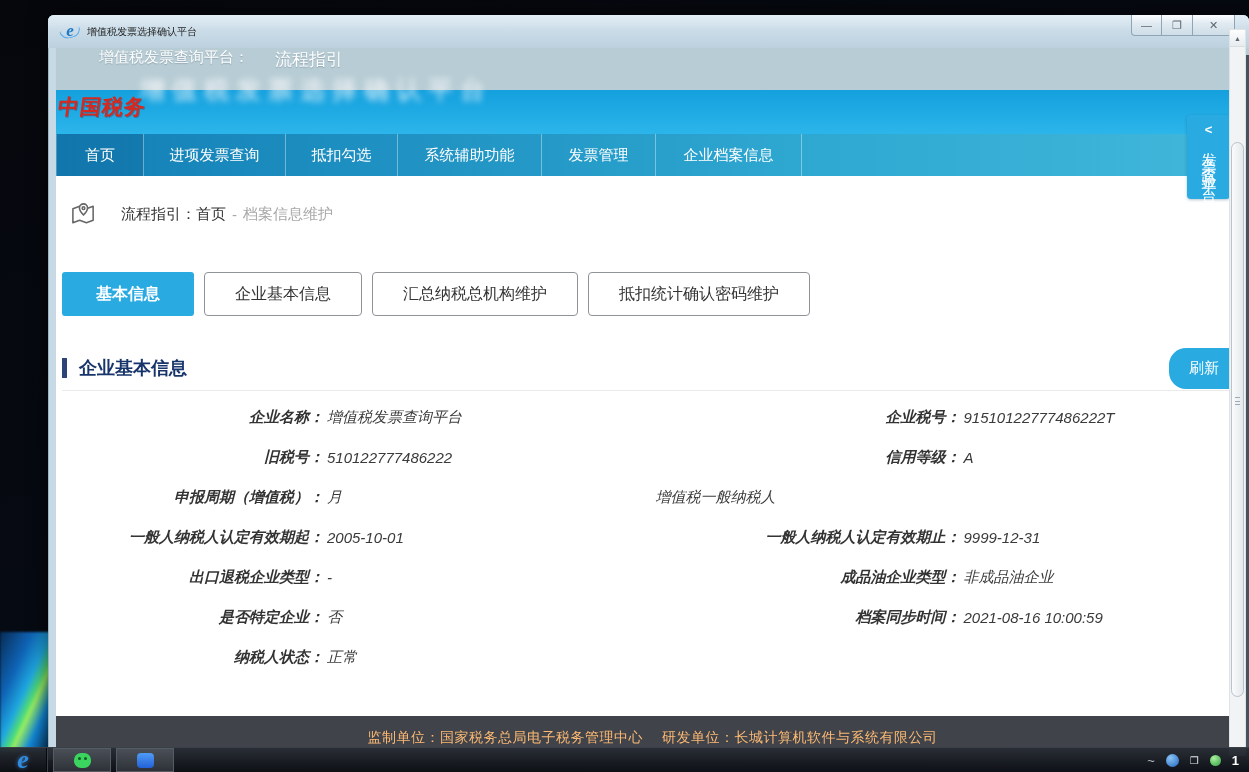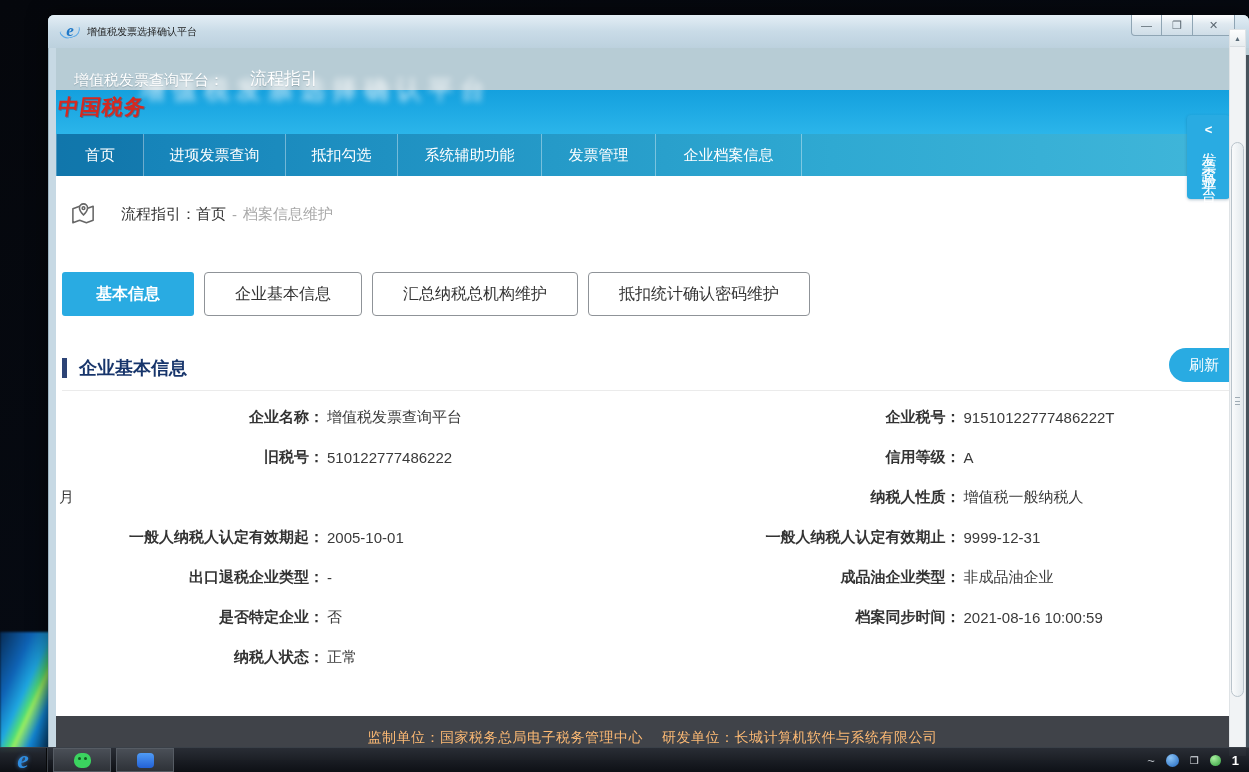--- a/index.html
+++ b/index.html
@@ -33,22 +33,22 @@
             background:linear-gradient(180deg,#fdfeff,#dfe9f0 45%,#cfdde7);
             border:1px solid #8fa5b4; border-top:none; color:#5a6670; font-size:11px; cursor:pointer; }
   .wc-btn:first-child { border-radius:0 0 0 4px; }
   .wc-btn:last-child { border-radius:0 0 4px 0; width:42px; }
   .wc-btn + .wc-btn { border-left:none; }
 
   
   .client { position:absolute; left:8px; right:0; top:33px; bottom:0;
             background:#fff; display:flex; flex-direction:column; overflow:hidden; }
 
-  .topbar { height:42px; flex:0 0 42px; background:#b7ccd5; display:flex; align-items:flex-end;
-            padding-left:18px; color:#fff; text-shadow:0 1px 1px rgba(90,110,120,.4); }
+  .topbar { height:42px; flex:0 0 42px; background:#b7ccd5; display:flex; align-items:flex-start;
+            padding-left:43px; color:#fff; text-shadow:0 1px 1px rgba(90,110,120,.4); }
   .topbar .plat { font-size:15px; }
   .topbar .guide { font-size:17px; font-weight:normal; margin-left:26px; cursor:pointer; }
 
   .banner { height:44px; flex:0 0 44px; position:relative;
             background:linear-gradient(180deg,#14a0de,#2bb5ea); overflow:visible; z-index:1; }
   .logo { position:absolute; left:2px; top:3px; color:#d8281e; font-weight:bold; font-size:21px;
           font-family:"Liberation Serif",serif; transform:skewX(-8deg); letter-spacing:1px;
           text-shadow:1px 1px 0 rgba(120,0,0,.35); }
   .ghost { position:absolute; left:84px; top:-17px; color:rgba(255,255,255,.62); font-size:25px;
            font-weight:bold; letter-spacing:7px; filter:blur(3px); white-space:nowrap; }
@@ -70,28 +70,28 @@
 
   .tabs { margin:40px 0 0 6px; height:44px; display:flex; gap:10px; align-items:stretch; }
   .tab { display:flex; align-items:center; justify-content:center; font-size:16px; padding:0 30px;
          cursor:pointer; white-space:nowrap; }
   .tab.active { background:#29abe2; color:#fff; font-weight:bold; border-radius:3px; padding:0 34px; }
   .tab.plain { background:#fff; color:#333; border:1px solid #8f9398; border-radius:4px; }
 
   .section { margin:38px 0 0 6px; height:28px; display:flex; align-items:center; position:relative; }
   .accent { width:5px; height:20px; background:#2d4476; margin:0 12px 0 0; }
   .sec-title { color:#17356b; font-size:18px; font-weight:bold; }
-  .refresh { position:absolute; right:0; top:-6px; width:80px; height:34px; background:#29abe2;
+  .refresh { position:absolute; right:0; top:-6px; width:80px; height:41px; background:#29abe2;
              color:#fff; font-size:15px; border-radius:17px 0 0 17px; display:flex; align-items:center;
              justify-content:center; padding-right:10px; cursor:pointer; }
 
   .divider { margin:8px 14px 0 6px; border-bottom:1px solid #ebebeb; }
 
   .form { margin-top:6px; display:flex; }
-  .col { width:50%; }
+  .col { width:50%;font-style:italic; }
   .frow { height:40px; display:flex; align-items:center; font-size:15px; color:#333; }
   .lbl { font-weight:bold; text-align:right; flex:0 0 auto; }
   .col-l .lbl { width:268px; }
   .col-r .lbl { width:308px; }
   .val { margin-left:3px; color:#3a3a3a; }
 
   .page-footer { height:44px; flex:0 0 44px; background:#404349; display:flex; align-items:center;
                  justify-content:center; color:#fdba74; font-size:14px; letter-spacing:.5px; }
 
   
@@ -235,20 +235,21 @@
           <div class="col col-l">
             <div class="frow">
               <span class="lbl">企业名称：</span>
                 <span class="val">增值税发票查询平台</span>
             </div>
             <div class="frow">
               <span class="lbl">旧税号：</span>
                 <span class="val">510122777486222</span>
             </div>
             <div class="frow">
+              <span class="lbl">申报周期（增值税）：</span>
                 <span class="val">月</span>
             </div>
             <div class="frow">
               <span class="lbl">一般人纳税人认定有效期起：</span>
                 <span class="val">2005-10-01</span>
             </div>
             <div class="frow">
               <span class="lbl">出口退税企业类型：</span>
                 <span class="val">-</span>
             </div>
@@ -264,21 +265,20 @@
           <div class="col col-r">
             <div class="frow">
               <span class="lbl">企业税号：</span>
                 <span class="val">91510122777486222T</span>
             </div>
             <div class="frow">
               <span class="lbl">信用等级：</span>
                 <span class="val">A</span>
             </div>
             <div class="frow">
-              <span class="lbl">纳税人性质：</span>
                 <span class="val">增值税一般纳税人</span>
             </div>
             <div class="frow">
               <span class="lbl">一般人纳税人认定有效期止：</span>
                 <span class="val">9999-12-31</span>
             </div>
             <div class="frow">
               <span class="lbl">成品油企业类型：</span>
                 <span class="val">非成品油企业</span>
             </div>

